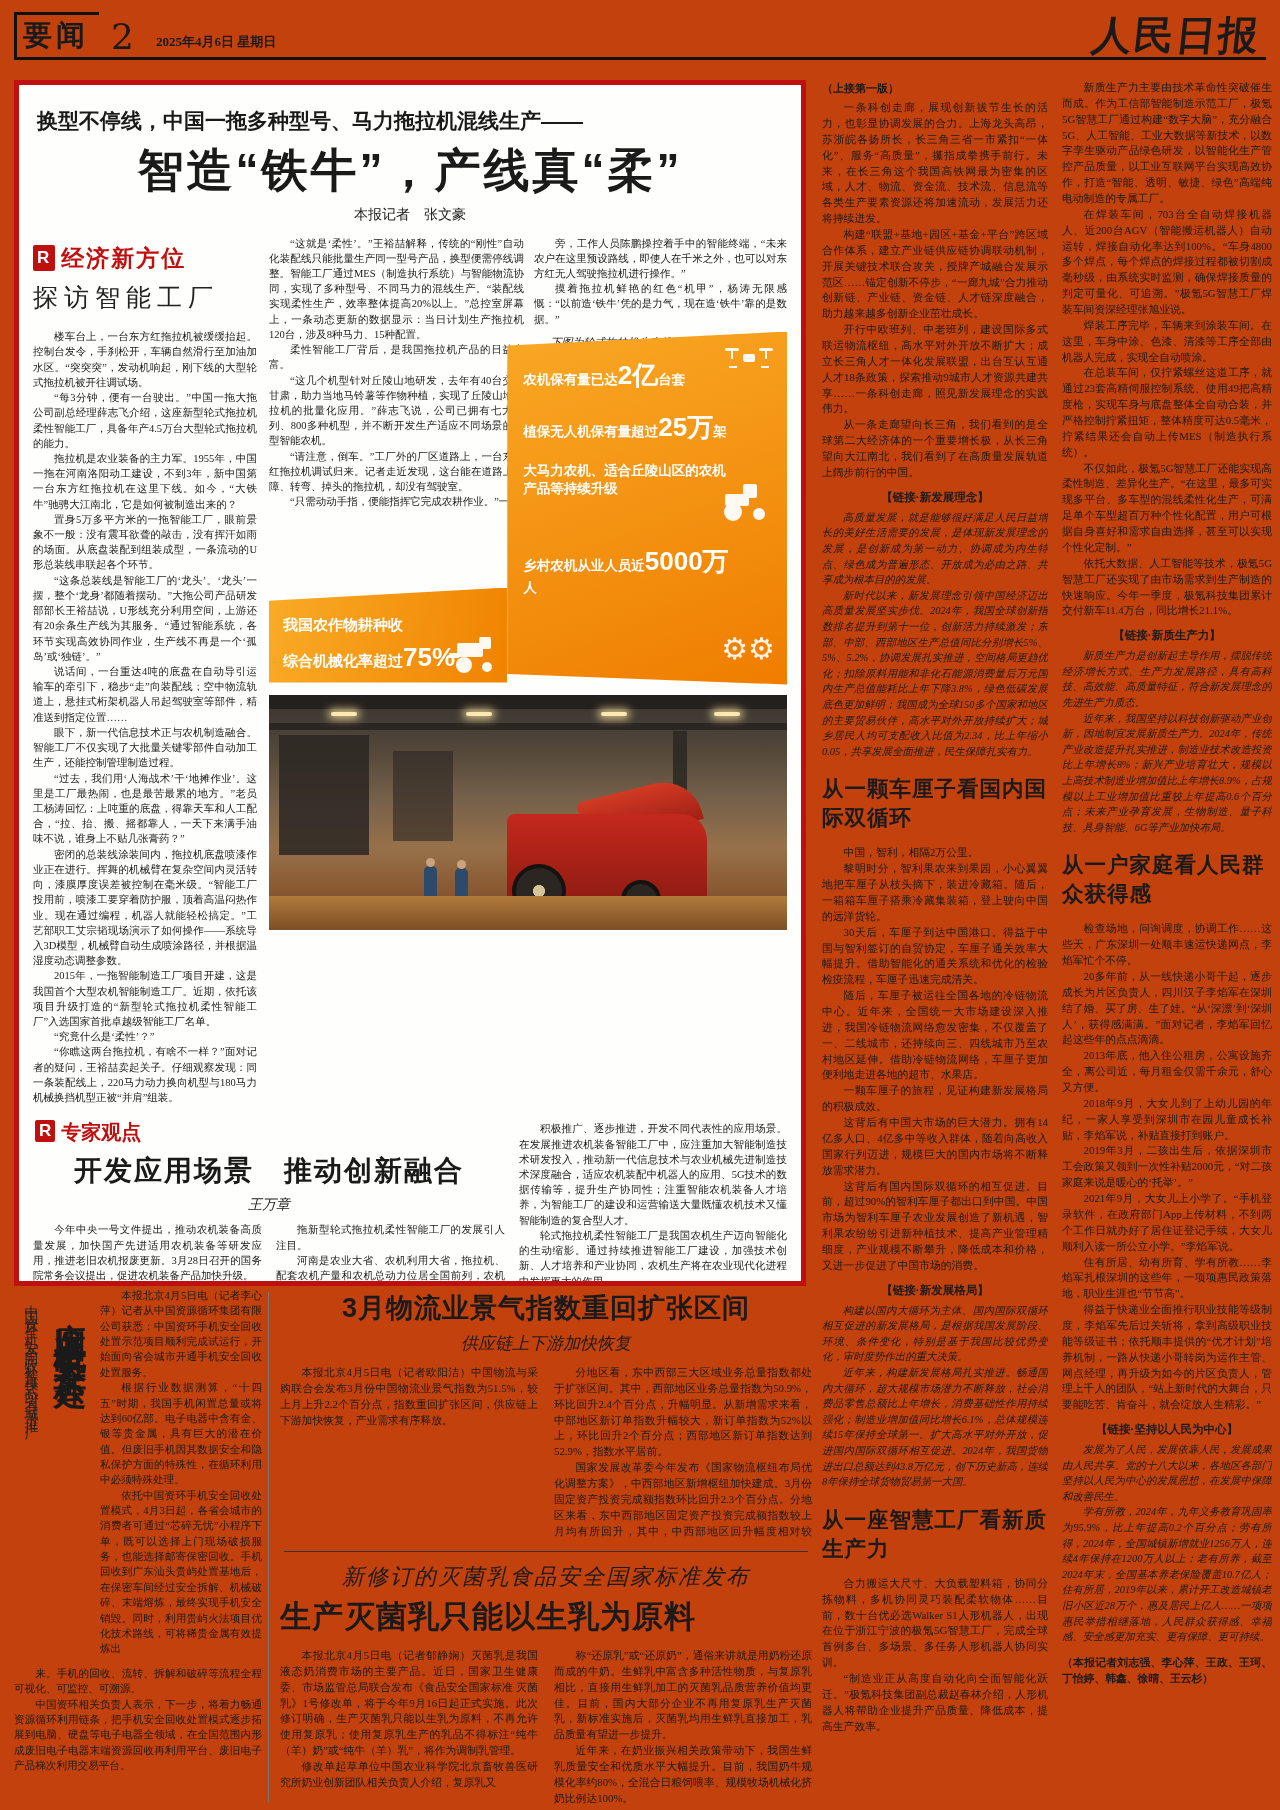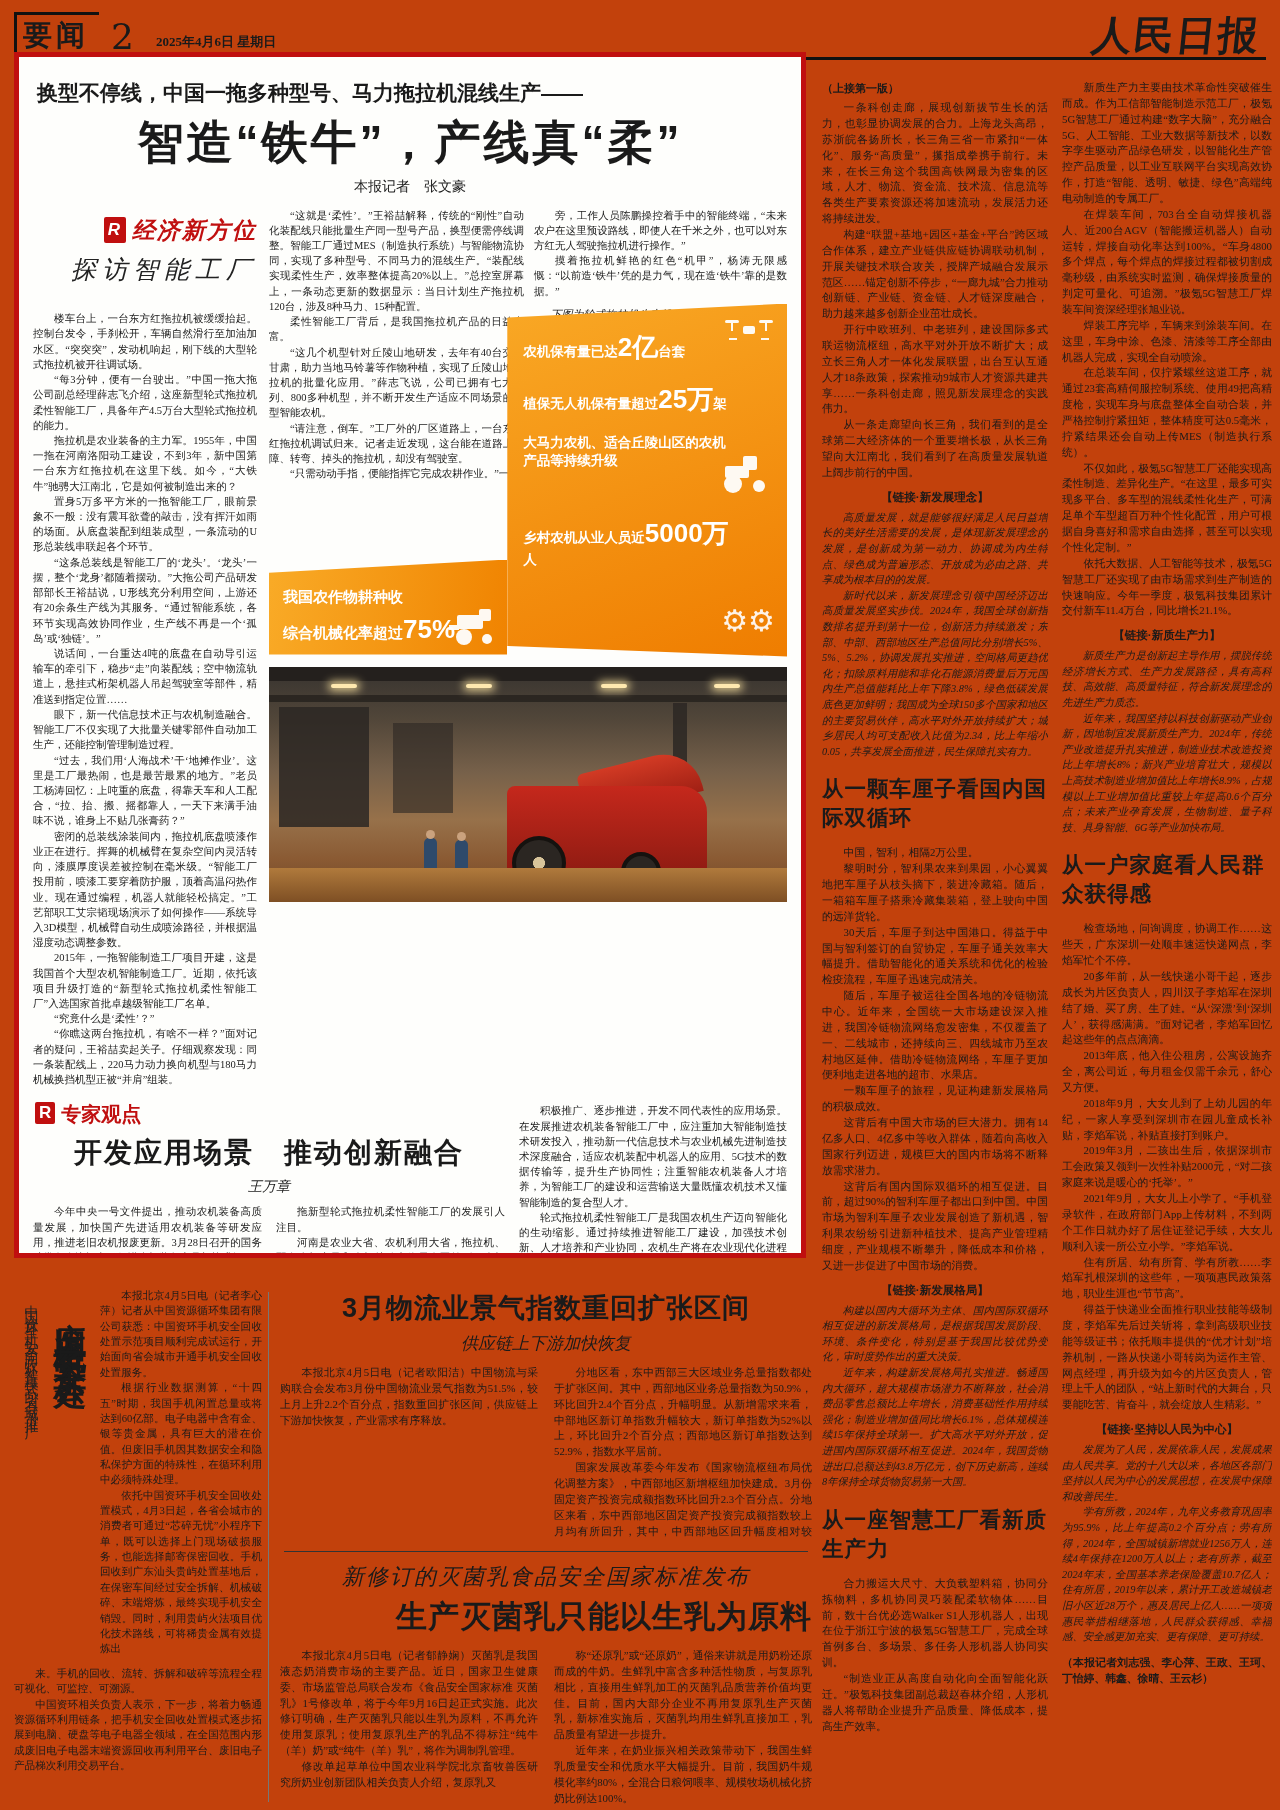--- a/index.html
+++ b/index.html
@@ -12,33 +12,33 @@
   .hdr{position:absolute;left:14px;top:8px;width:1252px;height:52px;border-bottom:3px solid #111;}
   .hleft{position:absolute;left:0;top:4px;display:flex;align-items:center;gap:12px;}
   .secbox{border:3px solid #111;border-right:none;padding:1px 10px 1px 6px;font-size:29px;font-weight:bold;
           font-family:"Liberation Sans","DejaVu Sans",sans-serif;letter-spacing:4px;}
   .pagenum{font-size:36px;font-family:"DejaVu Serif",serif;}
   .hdate{font-size:13px;font-weight:bold;margin-left:10px;margin-top:12px;}
   .masthead{position:absolute;right:6px;top:0px;font-size:40px;font-weight:900;transform:skewX(-6deg);
             font-family:"Liberation Serif",serif;letter-spacing:2px;}
 
   
-  .feature{position:absolute;left:14px;top:52px;width:792px;height:1206px;border:5px solid #c00f0f;
+  .feature{position:absolute;left:14px;top:80px;width:792px;height:1206px;border:5px solid #c00f0f;
            background:#fefefc;padding:18px 14px 0 14px;overflow:hidden;}
   .kicker{font-family:"Liberation Sans","DejaVu Sans",sans-serif;font-size:21px;font-weight:600;margin:4px 0 10px 4px;}
   .fhead{font-family:"Liberation Sans","DejaVu Sans",sans-serif;text-align:center;font-size:46px;font-weight:900;
          letter-spacing:3px;margin:2px 0 10px 0;line-height:1.1;}
   .fby{text-align:center;font-size:14px;margin-bottom:12px;}
   .fbody{display:flex;gap:12px;font-size:10.5px;line-height:1.45;}
   .fcol1{width:224px;flex:none;}
   .fright{flex:1;display:flex;flex-direction:column;}
   .frow{display:flex;gap:10px;}
   .fcol2{width:255px;flex:none;}
   .fcol3{flex:1;position:relative;}
-  .tagblock{text-align:right;margin:6px 0 24px 0;font-style:italic;}
+  .tagblock{text-align:left;margin:6px 0 14px 0;}
   .tagline1{color:#c00f0f;font-weight:900;font-size:23px;font-family:"Liberation Sans",sans-serif;letter-spacing:2px;}
   .tagicon{display:inline-block;background:#c00f0f;color:#fff;font-size:17px;padding:1px 4px;margin-right:6px;
            border-radius:2px;vertical-align:3px;}
   .tagline2{font-size:25px;letter-spacing:6px;color:#222;margin-top:4px;font-family:"Liberation Sans",sans-serif;}
   .fignote{font-style:italic;margin:8px 0 10px 1.5em;font-size:11px;}
   .credits{font-weight:bold;font-size:11.5px;line-height:1.6;margin-left:4px;font-family:"Liberation Sans",sans-serif;}
   .photocaption{text-align:right;font-size:11.5px;margin:26px 10px 0 0;font-weight:bold;}
 
   
   .ig{position:relative;height:175px;flex:none;}
@@ -101,21 +101,21 @@
 
   
   .midbottom{position:absolute;left:280px;top:1284px;width:532px;height:524px;overflow:hidden;}
   .loghead{text-align:center;font-size:27px;font-weight:900;font-family:"Liberation Sans",sans-serif;margin:6px 0 6px 0;letter-spacing:1px;}
   .logsub{text-align:center;font-size:17px;font-style:italic;margin-bottom:10px;}
   .two-cols{display:flex;gap:16px;font-size:10.8px;line-height:1.47;}
   .two-cols>div{flex:1;}
   .logcols{height:176px;overflow:hidden;}
   .midrule{border:none;border-top:1.5px solid #333;margin:10px 4px 10px 4px;}
   .milkkick{text-align:center;font-size:22px;font-style:italic;letter-spacing:2px;margin:4px 0 4px 0;}
-  .milkhead{text-align:right;font-size:31px;font-weight:900;font-family:"Liberation Sans",sans-serif;margin:0 0 10px 0;letter-spacing:1px;}
+  .milkhead{text-align:left;font-size:31px;font-weight:900;font-family:"Liberation Sans",sans-serif;margin:0 0 10px 0;letter-spacing:1px;}
   .milkcols{height:168px;overflow:hidden;}
 </style>
 </head>
 <body>
 
 <div class="page" data-name="newspaper-page">
 
   <div class="hdr" data-name="page-header">
     <div class="hleft">
       <span class="secbox" data-name="section-name">要闻</span>

